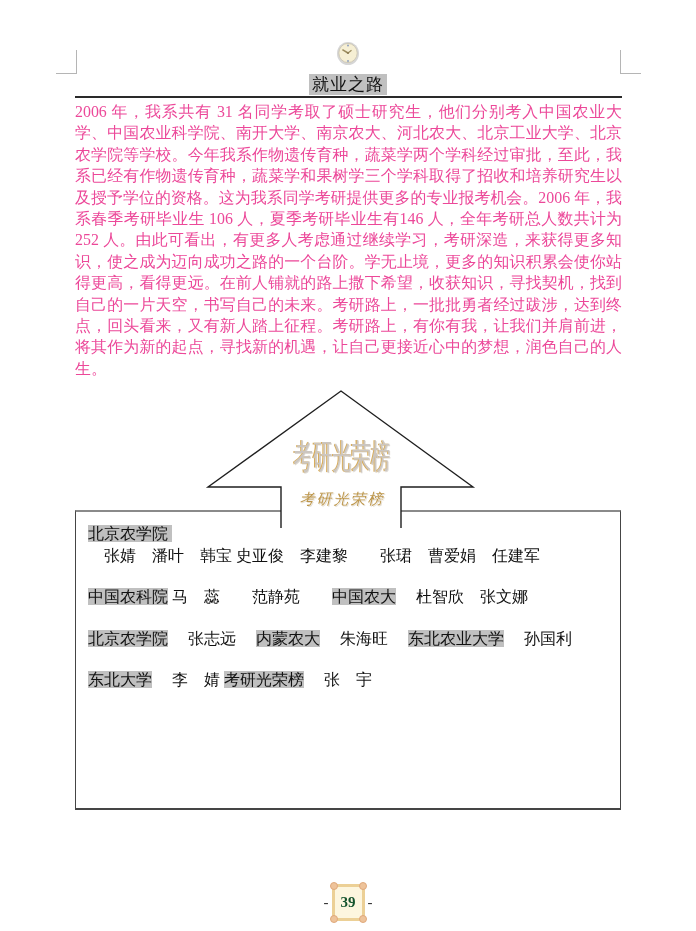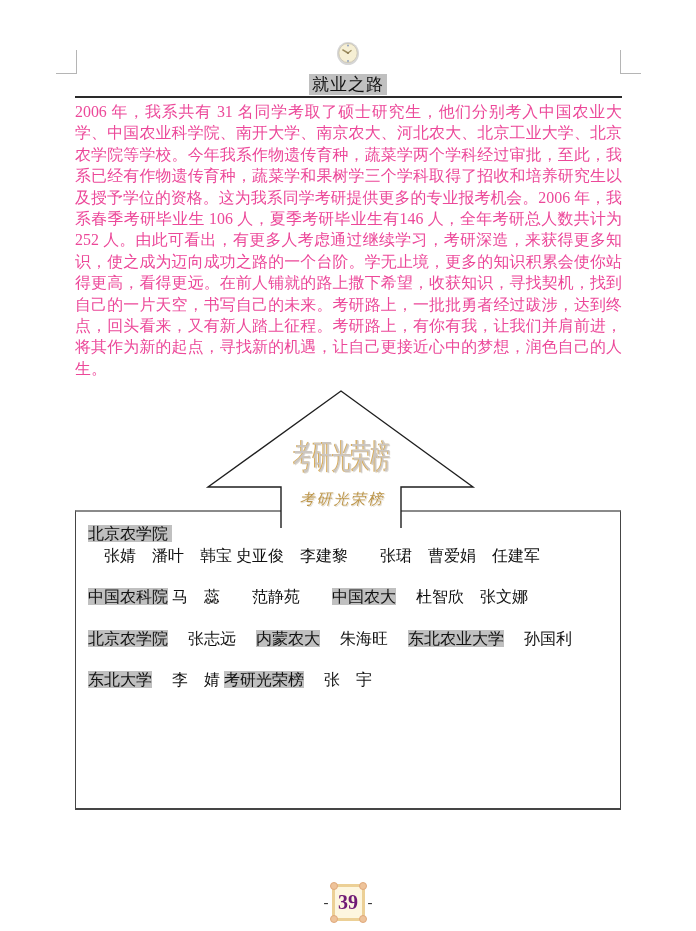--- a/index.html
+++ b/index.html
@@ -45,21 +45,21 @@
     font-style:italic;font-size:15px;color:#bd964a;letter-spacing:2px;white-space:nowrap;
     text-shadow:1px 1px 0 #e6e0d6;
   }
   
   .footer{position:absolute;left:0;top:884px;width:696px;display:flex;align-items:center;justify-content:center;gap:3px;}
   .pn-dash{font-size:15px;color:#333;}
   .pn-frame{
     position:relative;width:27px;height:31px;background:#fdf6df;
     border:3px solid #ecd096;display:flex;align-items:center;justify-content:center;
   }
-  .pn-frame .num{font-size:20px;font-weight:bold;color:#701a75;}
+  .pn-frame .num{font-size:15px;font-weight:bold;color:#14532d;}
   .knob{position:absolute;width:6px;height:6px;border-radius:50%;background:#eec39a;border:1px solid #e0a97c;}
   .knob.tl{left:-5px;top:-5px}.knob.tr{right:-5px;top:-5px}
   .knob.bl{left:-5px;bottom:-5px}.knob.br{right:-5px;bottom:-5px}
 </style>
 </head>
 <body>
 
 <div class="page">
 
   <svg class="clock" viewBox="0 0 24 25">

